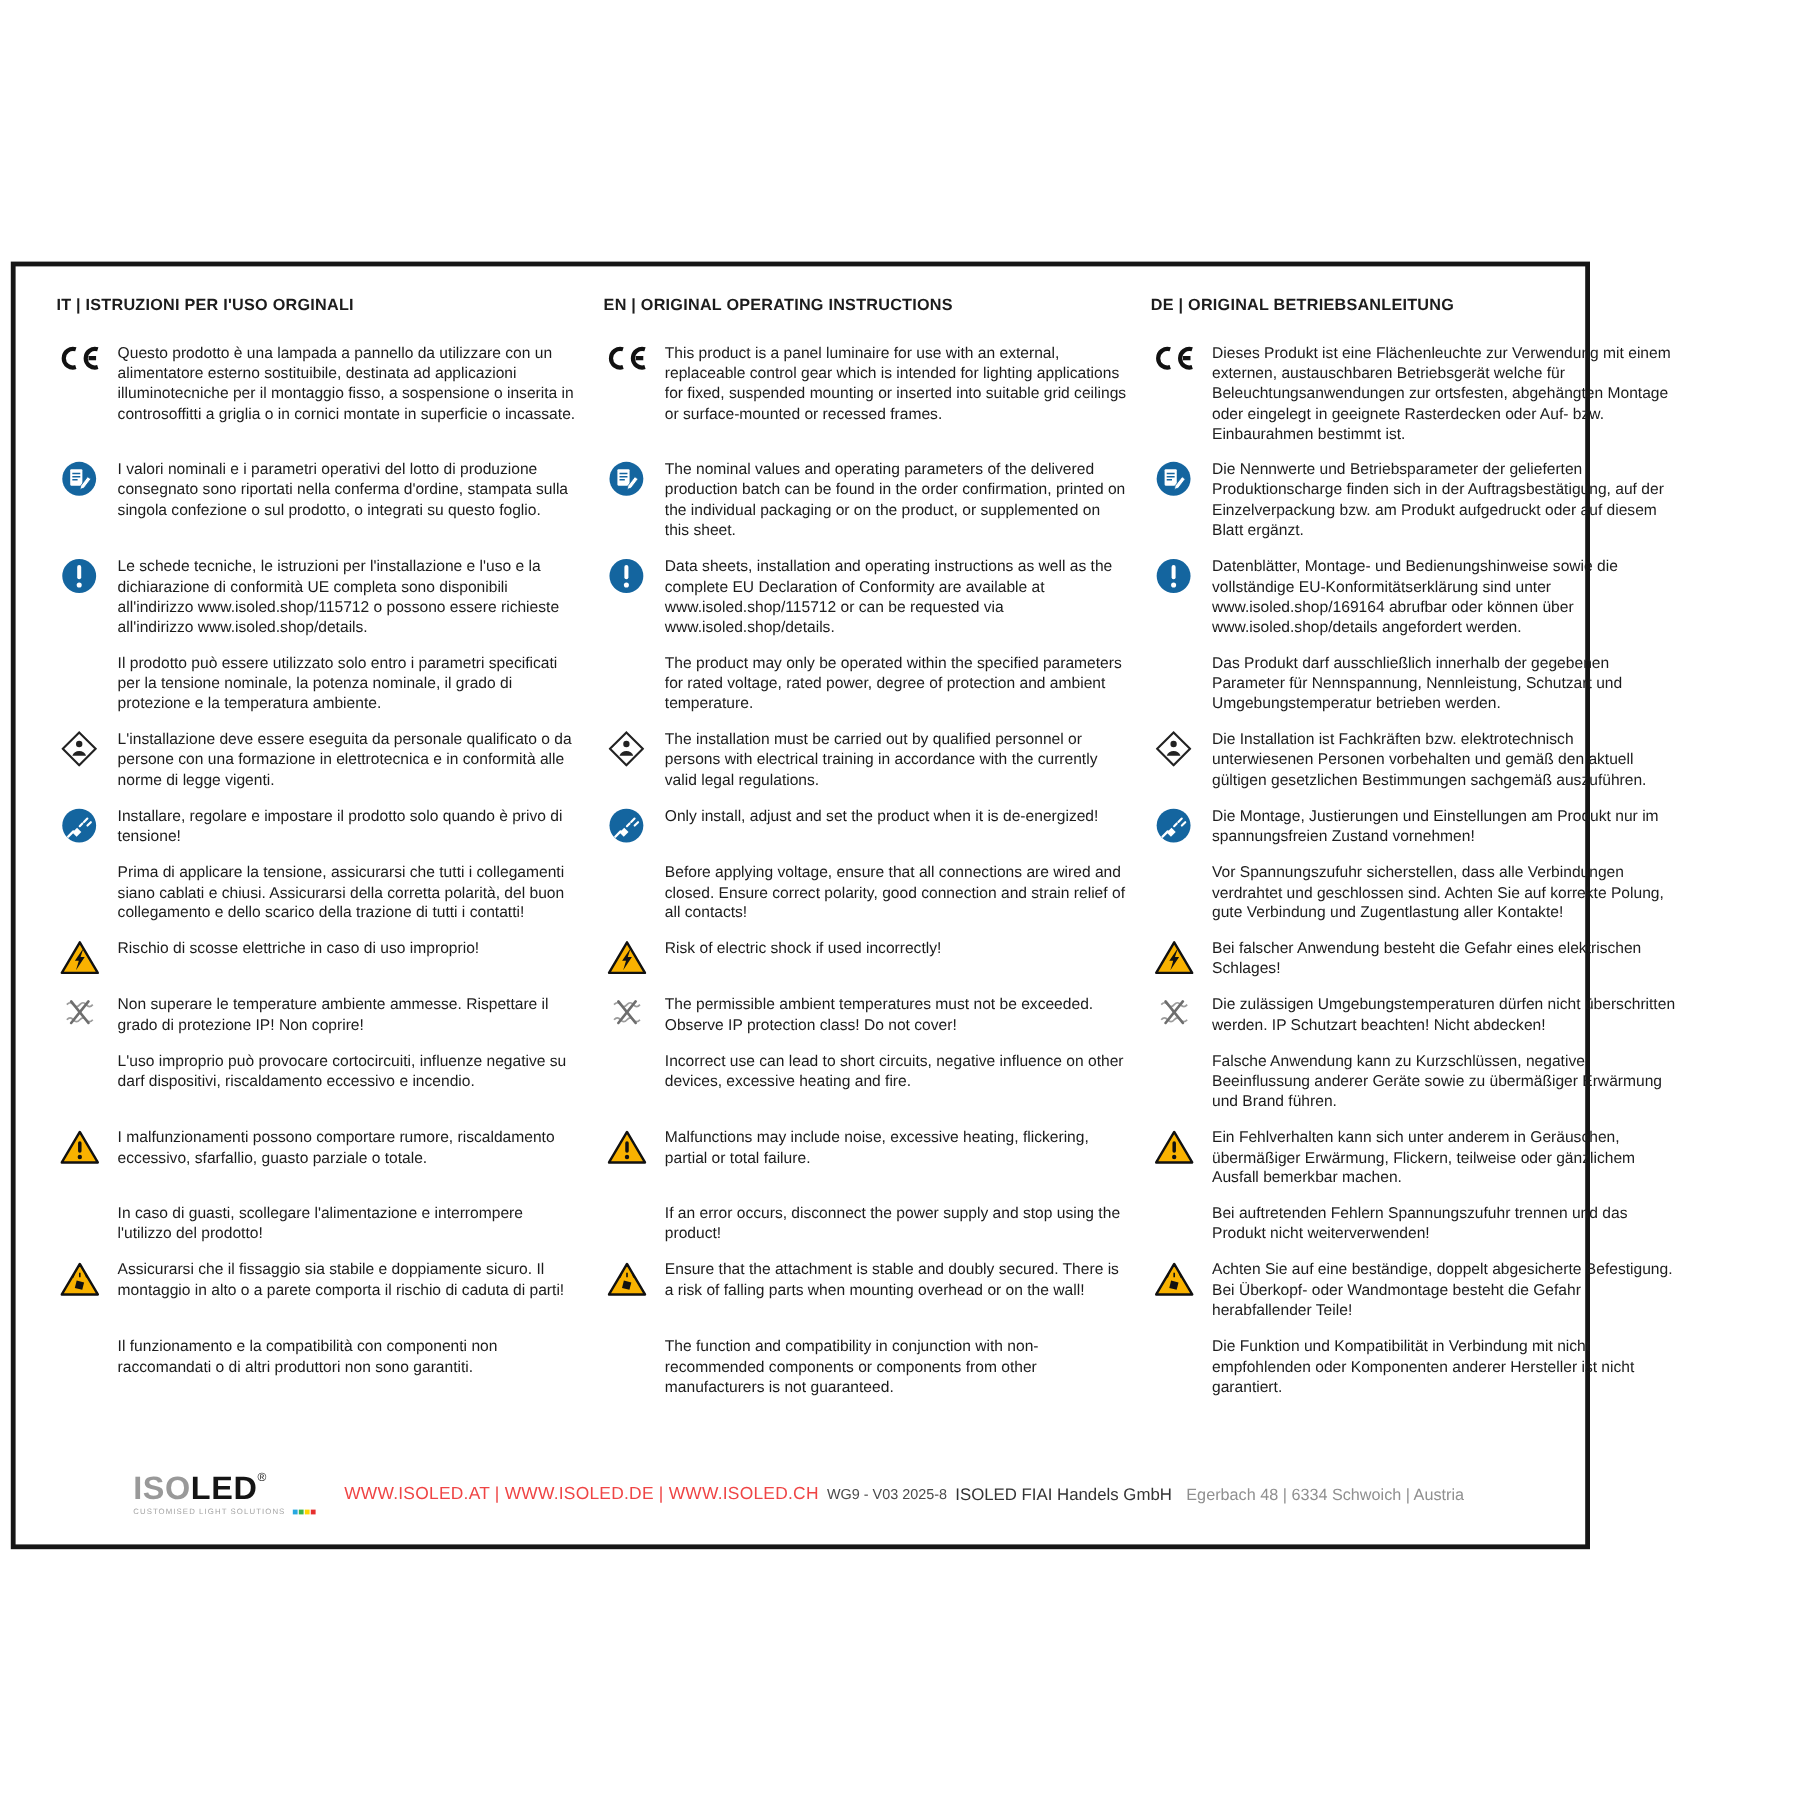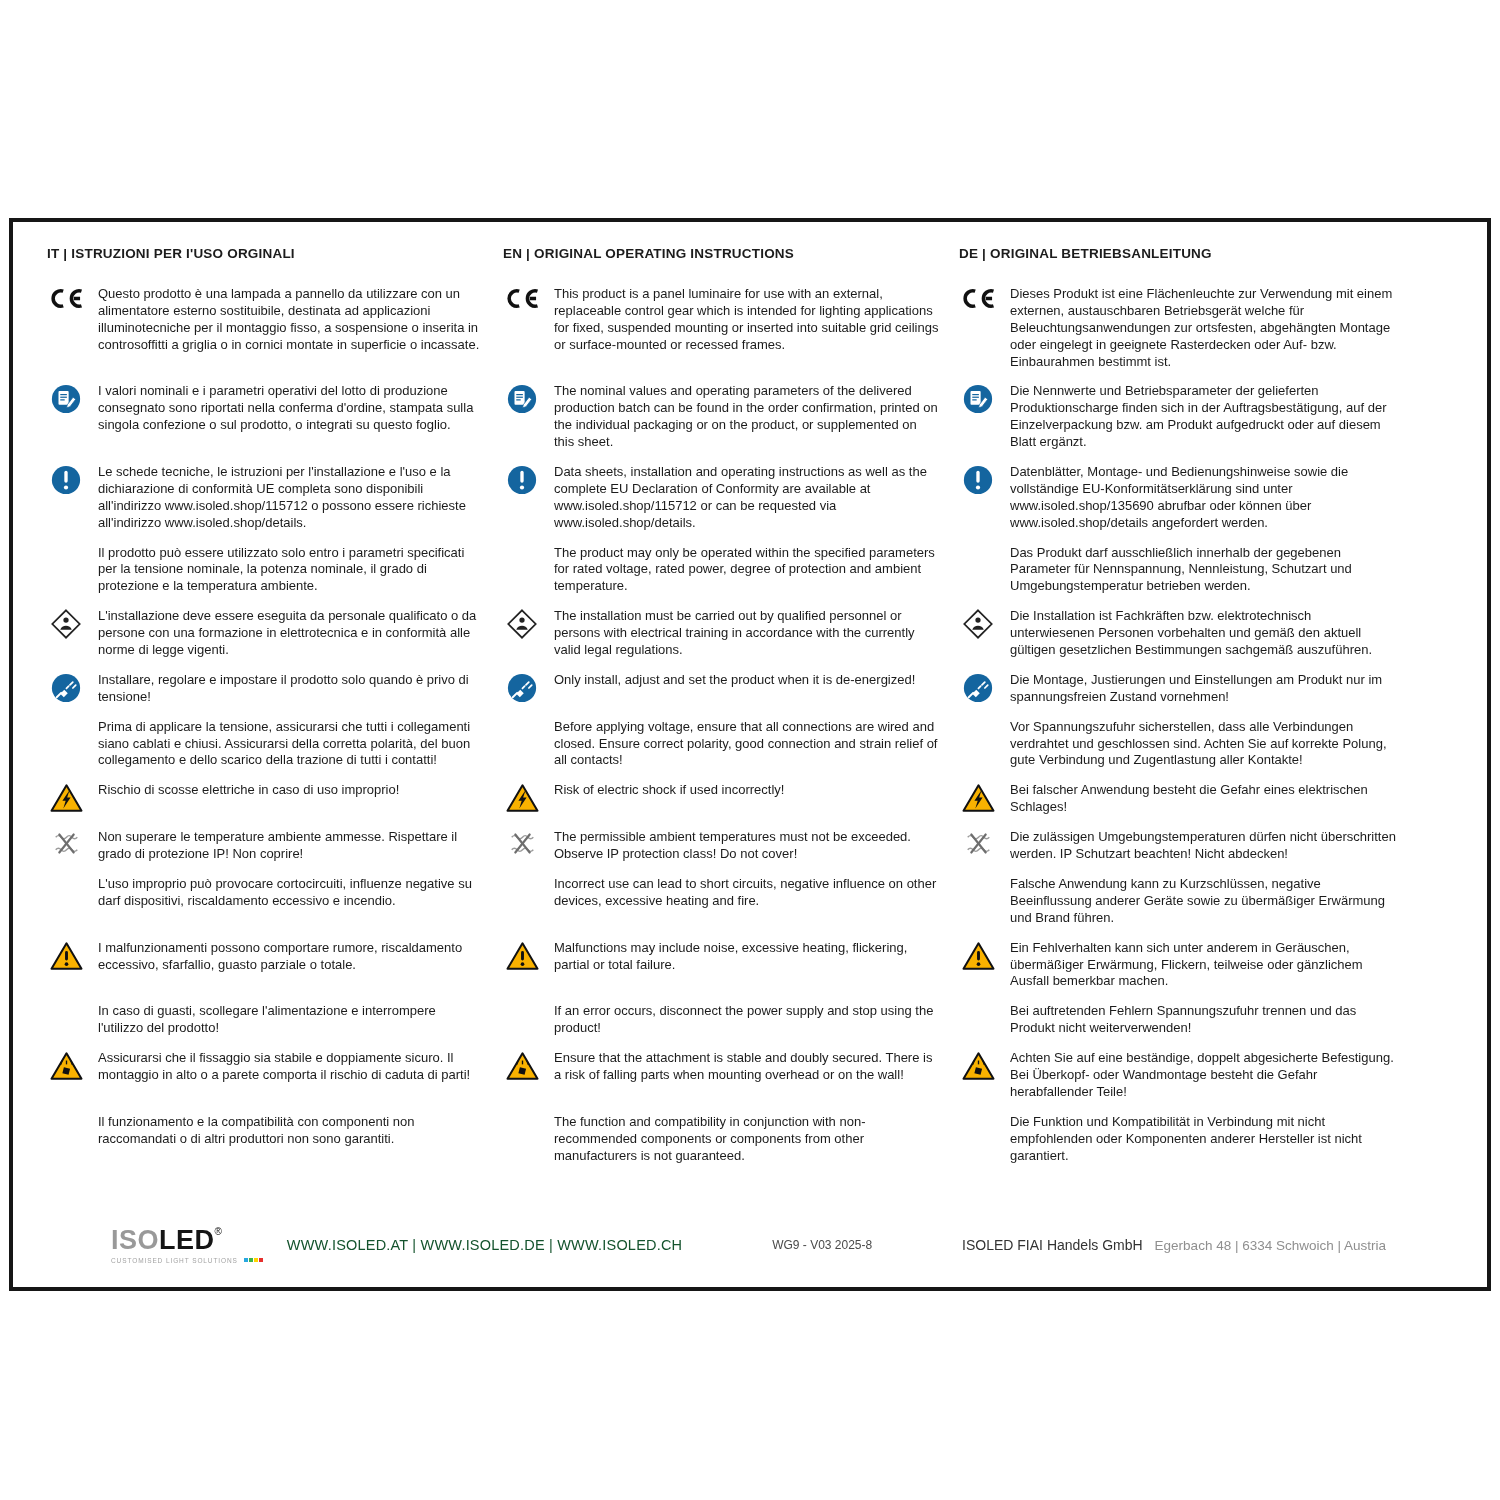--- a/index.html
+++ b/index.html
@@ -8,21 +8,21 @@
     --ink:#1c1c1c;
   }
   *{margin:0;padding:0;box-sizing:border-box;}
   html,body{background:#fff;}
   body{
     width:1500px;height:1500px;position:relative;
     font-family:"Liberation Sans","DejaVu Sans",sans-serif;
     color:var(--ink);
   }
   .frame{
-    position:absolute;left:9px;top:218px;width:1482px;height:1073px;
+    position:absolute;left:9px;top:218px;width:1316px;height:1073px;
     border:4px solid #161616;background:#fff;
     padding:24px 28px 0 34px;
   }
   .grid{
     display:grid;
     grid-template-columns:38px 392px 38px 392px 38px 392px;
     column-gap:13px;row-gap:13px;
   }
   .col-title{
     grid-column:span 2;
@@ -43,21 +43,21 @@
   .logo{margin-left:60px;display:flex;flex-direction:column;}
   .logo-line{font-weight:bold;font-size:27px;line-height:1;letter-spacing:.5px;}
   .logo-iso{color:#999;}
   .logo-led{color:#151515;}
   .logo-r{font-size:10px;vertical-align:top;color:#151515;font-weight:normal;}
   .logo-sub{display:flex;align-items:center;gap:6px;margin-top:3px;}
   .logo-tagline{font-size:6.5px;color:#a3a3a3;letter-spacing:.9px;white-space:nowrap;}
   .logo-pixels{display:inline-flex;gap:1px;}
   .px{display:inline-block;width:4px;height:4px;}
   .p1{background:#28a8e0}.p2{background:#3cb44b}.p3{background:#ffd500}.p4{background:#e6302e}
-  .websites{margin-left:24px;color:#14532d;font-size:14.5px;letter-spacing:.2px;white-space:nowrap;}
+  .websites{margin-left:24px;color:#ef4444;font-size:14.5px;letter-spacing:.2px;white-space:nowrap;}
   .doccode{flex:1;text-align:center;color:#4a4a4a;font-size:12px;white-space:nowrap;}
   .company{display:flex;gap:12px;align-items:baseline;margin-right:78px;white-space:nowrap;}
   .company-name{font-weight:normal;font-size:14px;color:#333;}
   .company-address{font-size:13.5px;color:#8f8f8f;}
 </style>
 </head>
 <body>
 
 <div class="frame">
   <div class="grid" id="grid">
@@ -149,21 +149,21 @@
         </svg>
       </div>
       <div class="text-cell">Data sheets, installation and operating instructions as well as the complete EU Declaration of Conformity are available at www.isoled.shop/115712 or can be requested via www.isoled.shop/details.</div>
       <div class="icon-cell">
         <svg viewBox="0 0 34 34" width="30" height="30">
           <circle cx="17" cy="17" r="16" fill="var(--blue)"></circle>
           <rect x="15.1" y="6.5" width="3.8" height="13.5" rx="1.9" fill="#fff"></rect>
           <circle cx="17" cy="25.5" r="2.4" fill="#fff"></circle>
         </svg>
       </div>
-      <div class="text-cell">Datenblätter, Montage- und Bedienungshinweise sowie die vollständige EU-Konformitätserklärung sind unter www.isoled.shop/135690 abrufbar oder können über www.isoled.shop/details angefordert werden.</div>
+      <div class="text-cell">Datenblätter, Montage- und Bedienungshinweise sowie die vollständige EU-Konformitätserklärung sind unter www.isoled.shop/169164 abrufbar oder können über www.isoled.shop/details angefordert werden.</div>
       <div class="icon-cell"></div>
       <div class="text-cell">Il prodotto può essere utilizzato solo entro i parametri specificati per la tensione nominale, la potenza nominale, il grado di protezione e la temperatura ambiente.</div>
       <div class="icon-cell"></div>
       <div class="text-cell">The product may only be operated within the specified parameters for rated voltage, rated power, degree of protection and ambient temperature.</div>
       <div class="icon-cell"></div>
       <div class="text-cell">Das Produkt darf ausschließlich innerhalb der gegebenen Parameter für Nennspannung, Nennleistung, Schutzart und Umgebungstemperatur betrieben werden.</div>
       <div class="icon-cell">
         <svg viewBox="0 0 34 34" width="30" height="30">
           <path d="M17 1.5 L32.5 17 L17 32.5 L1.5 17 Z" fill="#fff" stroke="#222" stroke-width="2"></path>
           <circle cx="17" cy="12.5" r="3" fill="#222"></circle>

